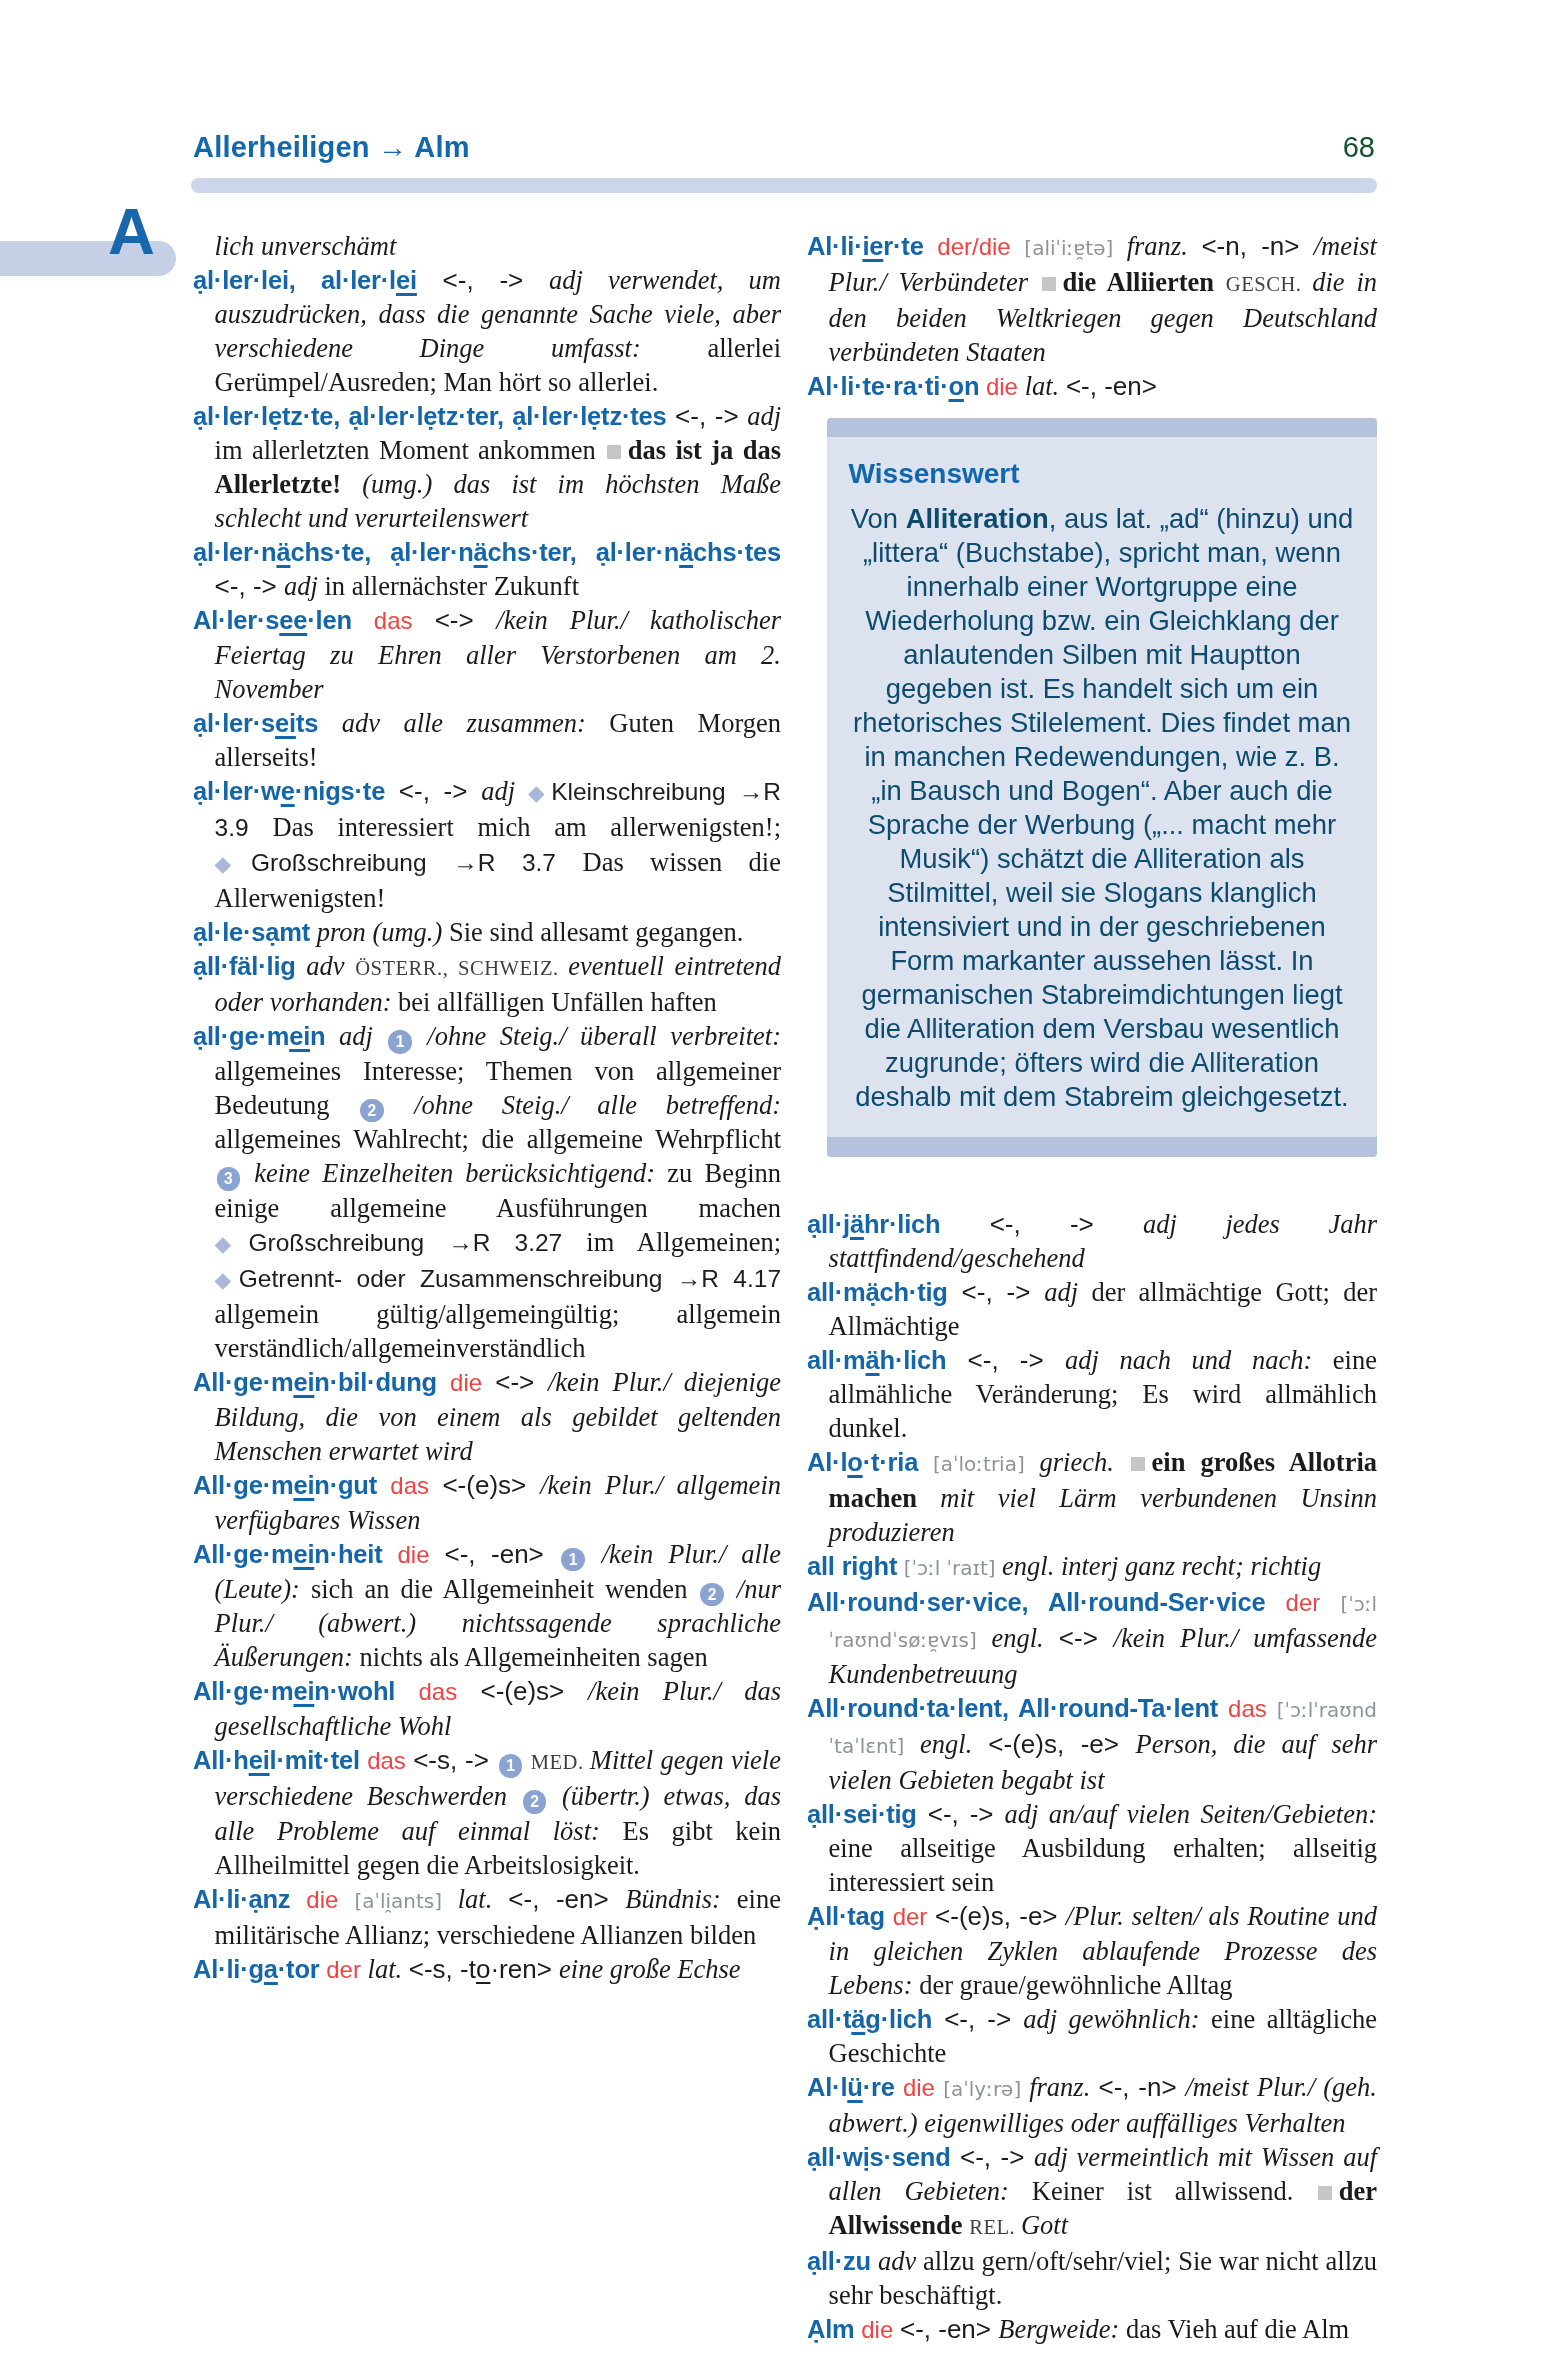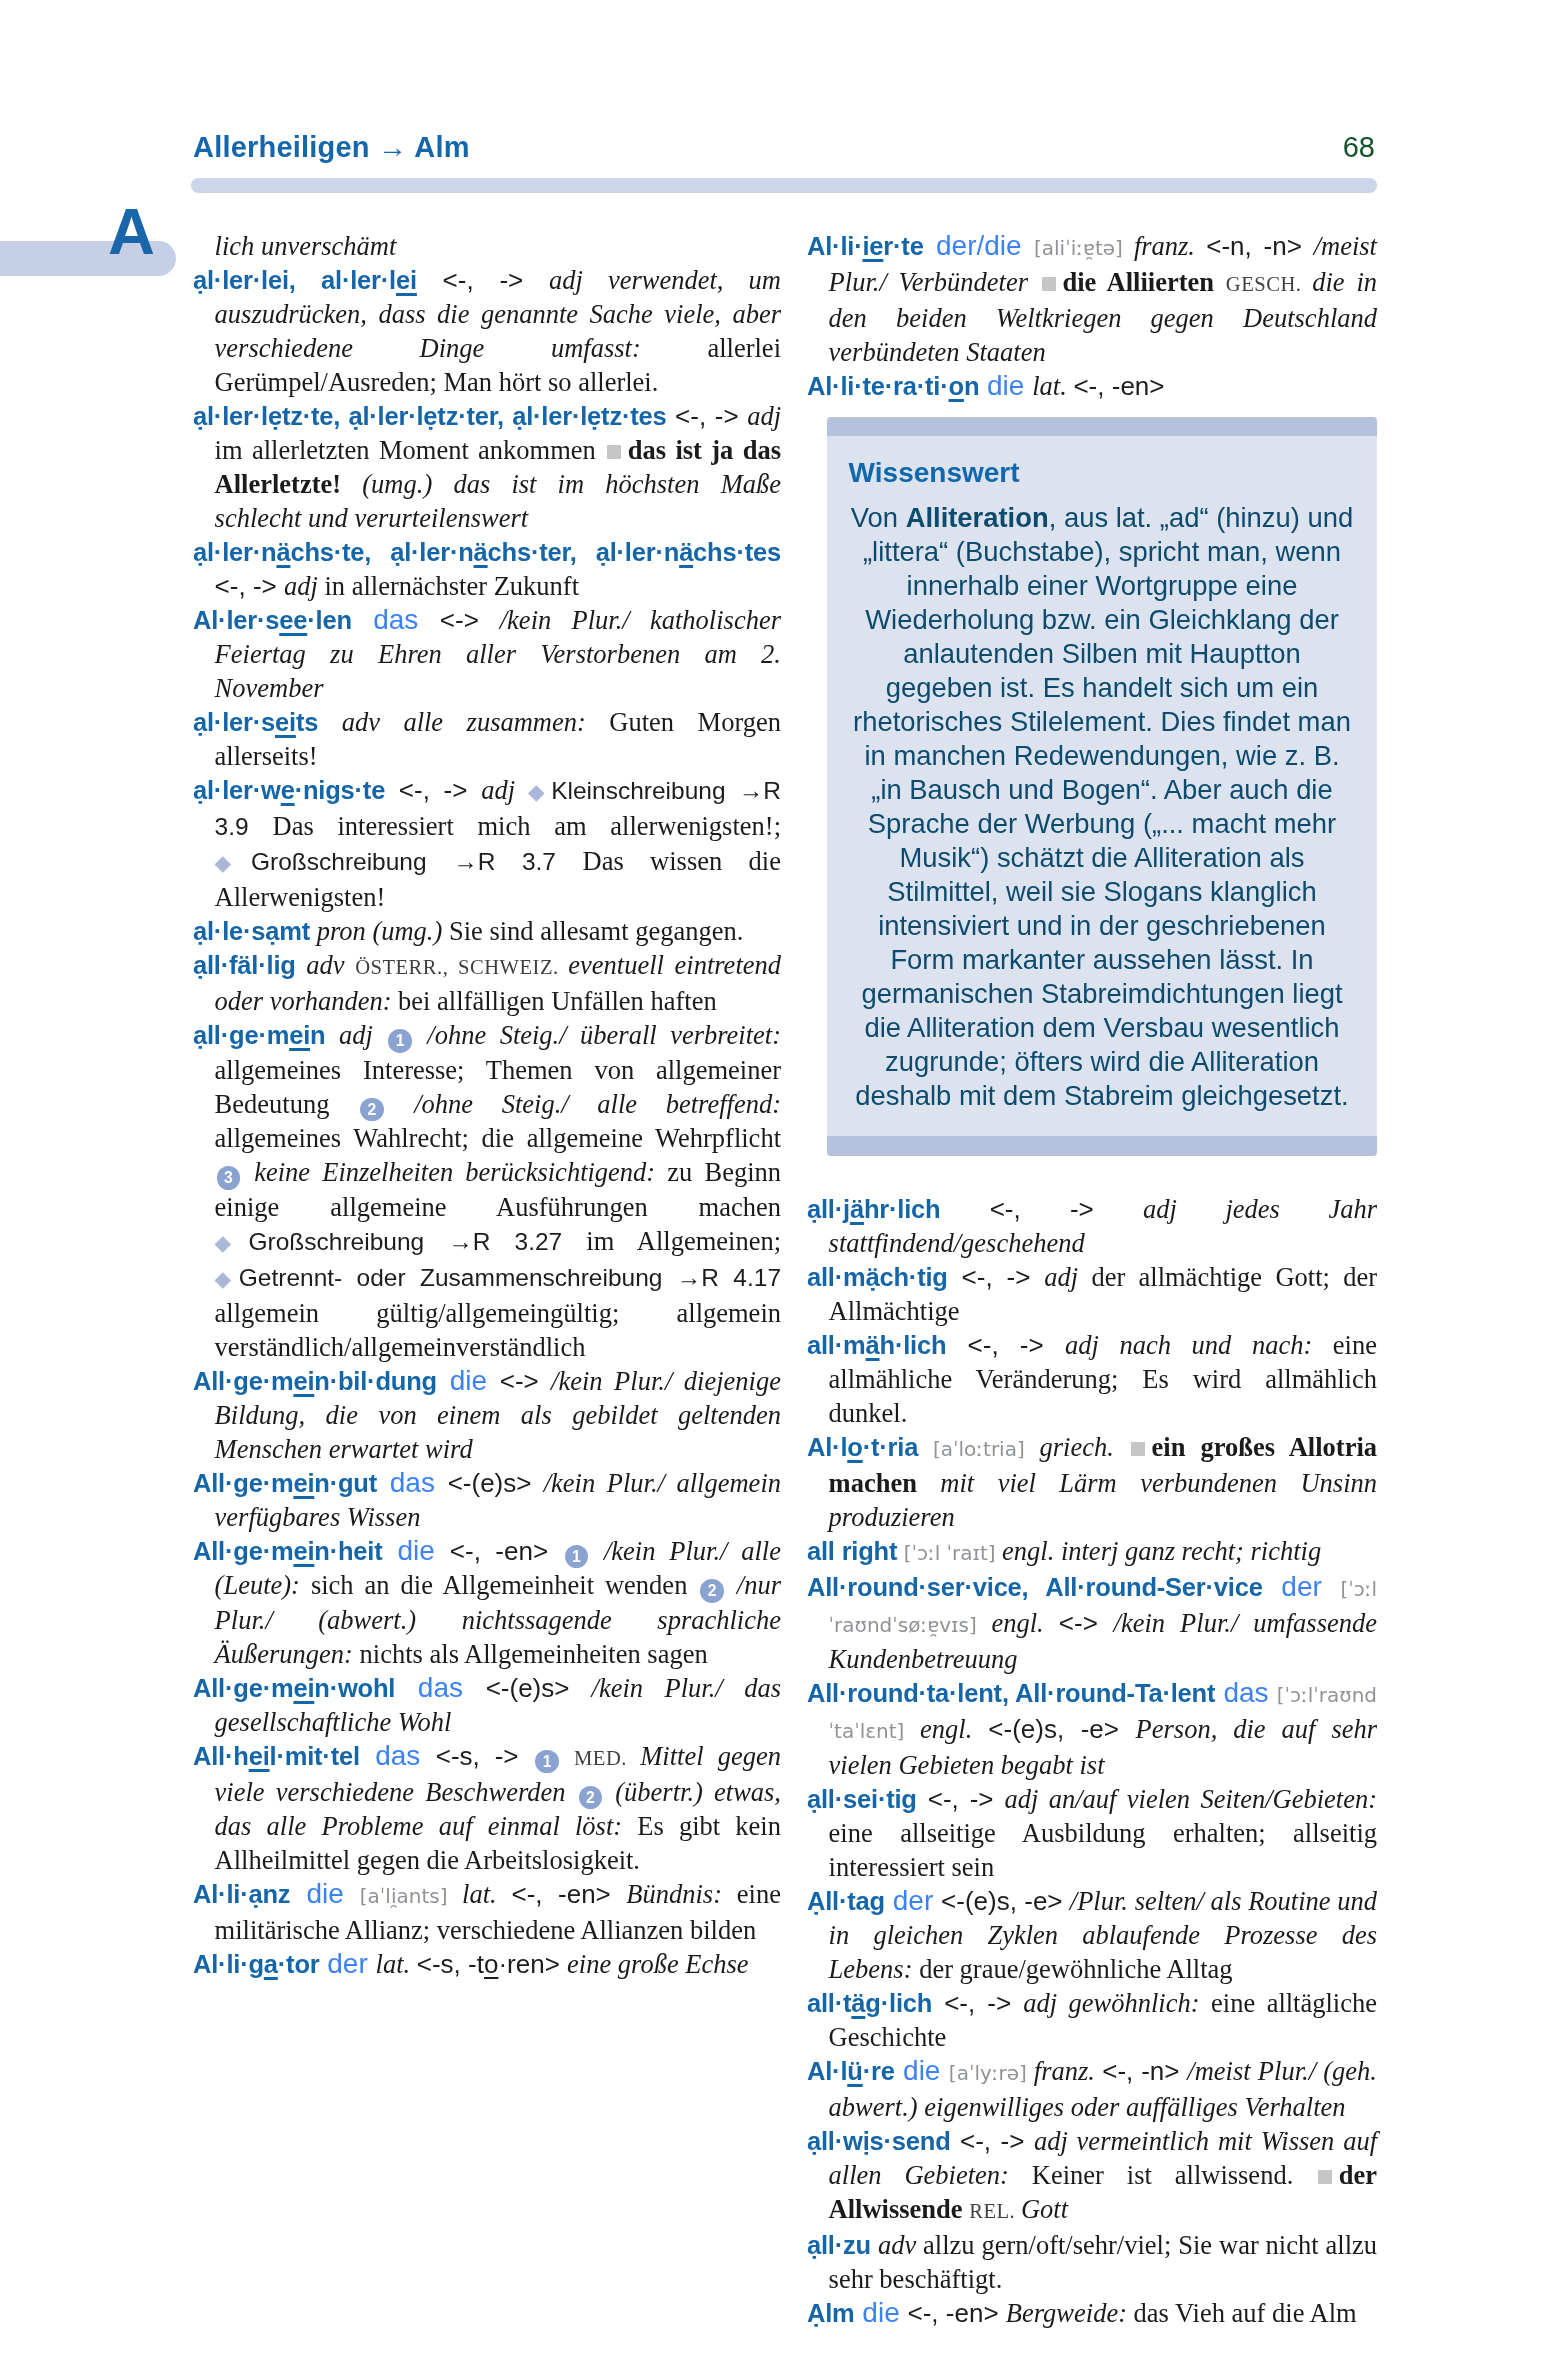--- a/index.html
+++ b/index.html
@@ -23,37 +23,37 @@
   .col-left{left:193px;width:588px;}
   .col-right{left:807px;width:570px;}
 
   .entry{margin:0;padding-left:21.6px;text-indent:-21.6px;text-align:justify;
          font-size:26.5px;line-height:34px;}
   .entry.cont{text-indent:0;}
 
   
   .s-hw,.s-hwu{font-family:"Liberation Sans",sans-serif;font-weight:700;color:#1566a8;letter-spacing:-0.2px;font-size:25.5px;}
   .s-hwu{text-decoration:underline;text-decoration-thickness:2.5px;text-underline-offset:3.9px;}
-  .s-gn{font-family:"Liberation Sans",sans-serif;color:#3b82f6;font-size:28px;}
+  .s-gn{font-family:"Liberation Sans",sans-serif;color:#ef4444;font-size:24px;}
   .s-mr,.s-mru{font-family:"Liberation Sans",sans-serif;color:#1d1d1d;font-size:26px;}
   .s-mru{text-decoration:underline;text-decoration-thickness:2px;text-underline-offset:3.9px;}
   .s-ph{font-family:"DejaVu Sans",sans-serif;color:#8f9296;font-size:20px;}
   .s-it{font-style:italic;}
   .s-ex{}
   .s-bd{font-weight:700;}
   .s-sc{font-size:20.6px;color:#3f3f3f;letter-spacing:0.5px;}
   .s-ru{font-family:"Liberation Sans",sans-serif;font-size:24.5px;color:#1d1d1d;}
   .s-di{font-family:"DejaVu Sans",sans-serif;color:#a9b7d9;font-size:21.6px;font-style:normal;}
   .s-cn{display:inline-block;width:23.5px;height:23.5px;line-height:23.5px;border-radius:50%;
         background:#8ba3d0;color:#ffffff;font:700 15.7px/23.5px "Liberation Sans",sans-serif;
         text-align:center;text-indent:0;vertical-align:-2px;margin:0 2px;}
   .s-sq{display:inline-block;width:13.7px;height:13.7px;background:#c6c6c6;margin:0 6.9px 0 2px;}
 
   
-  .infobox{margin-top:13.7px;margin-bottom:36px;padding-left:20px;}
+  .infobox{margin-top:13.7px;margin-bottom:50px;padding-left:20px;}
   .box-bar{height:19.6px;background:#b5c2dd;}
   .box-bar.top{border-radius:3.9px 3.9px 0 0;}
   .box-bar.bottom{border-radius:0 0 3.9px 3.9px;}
   .box-body{background:#dce3ef;padding:13.7px 21.6px 23.5px 21.6px;}
   .box-title{margin:5.9px 0 11.8px 0;font:700 28px/33px "Liberation Sans",sans-serif;color:#0f67ae;}
   .box-text{margin:0;font:400 27.4px/34px "Liberation Sans",sans-serif;color:#0c4a6e;text-align:center;}
   .box-text .bold{font-weight:700;}
 </style>
 </head>
 <body>

